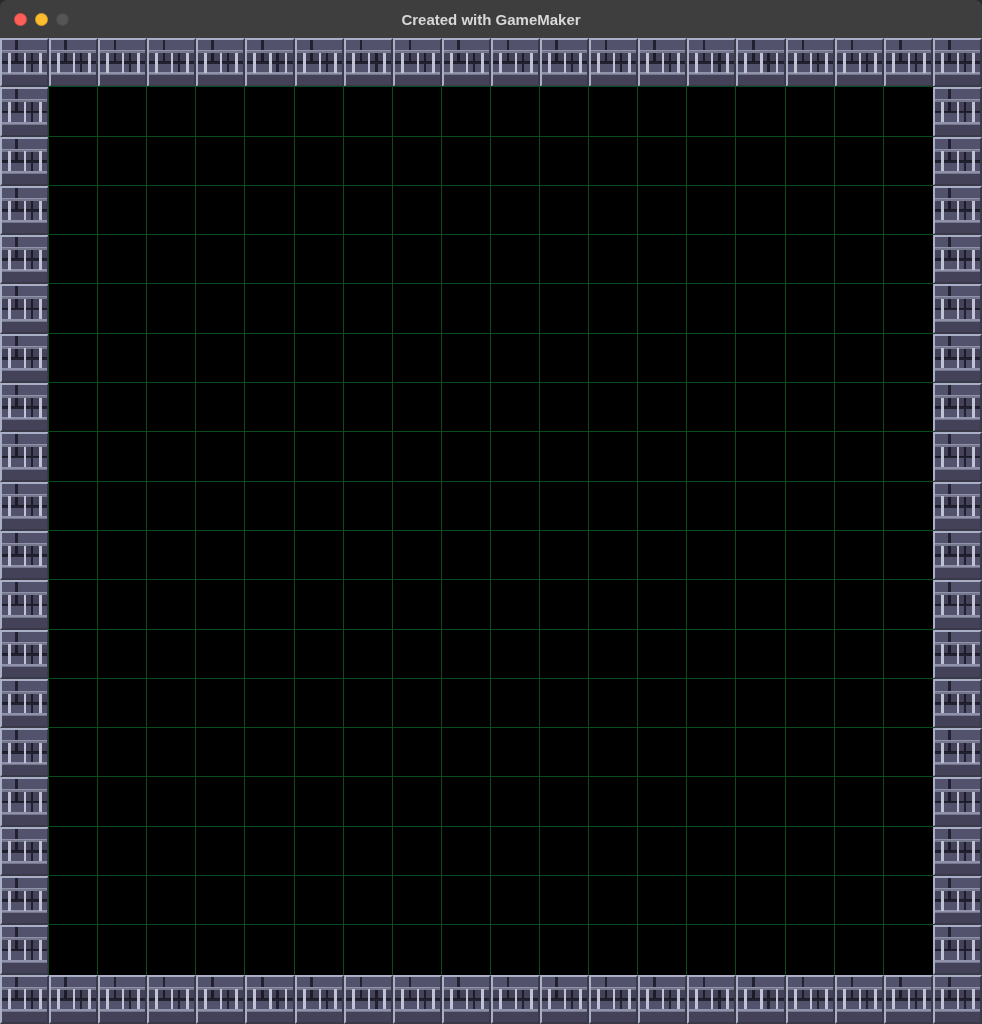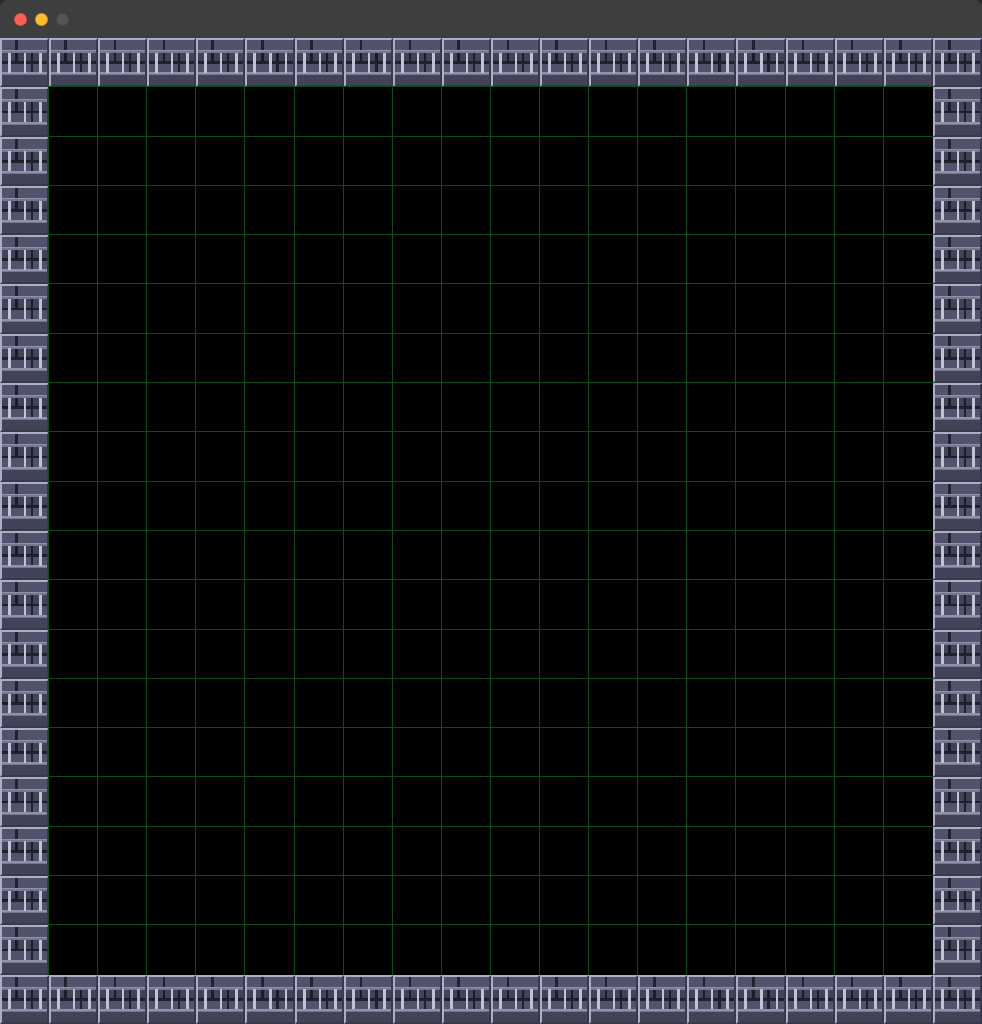--- a/index.html
+++ b/index.html
@@ -150,20 +150,21 @@
 </head>
 <body>
 
 <div class="window">
   <div class="titlebar">
     <div class="traffic-lights">
       <div class="traffic-light tl-close" title="close"></div>
       <div class="traffic-light tl-min" title="minimize"></div>
       <div class="traffic-light tl-max" title="maximize (disabled)"></div>
     </div>
+    <div class="title">Created with GameMaker</div>
   </div>
 
   <div class="game-area">
     <div class="tile-grid" id="tile-grid" style="grid-template-columns: repeat(20, 1fr); grid-template-rows: repeat(20, 1fr);">
         <div class="cell wall">
           <div class="wall-inner"></div>
         </div>
         <div class="cell wall">
           <div class="wall-inner"></div>
         </div>

